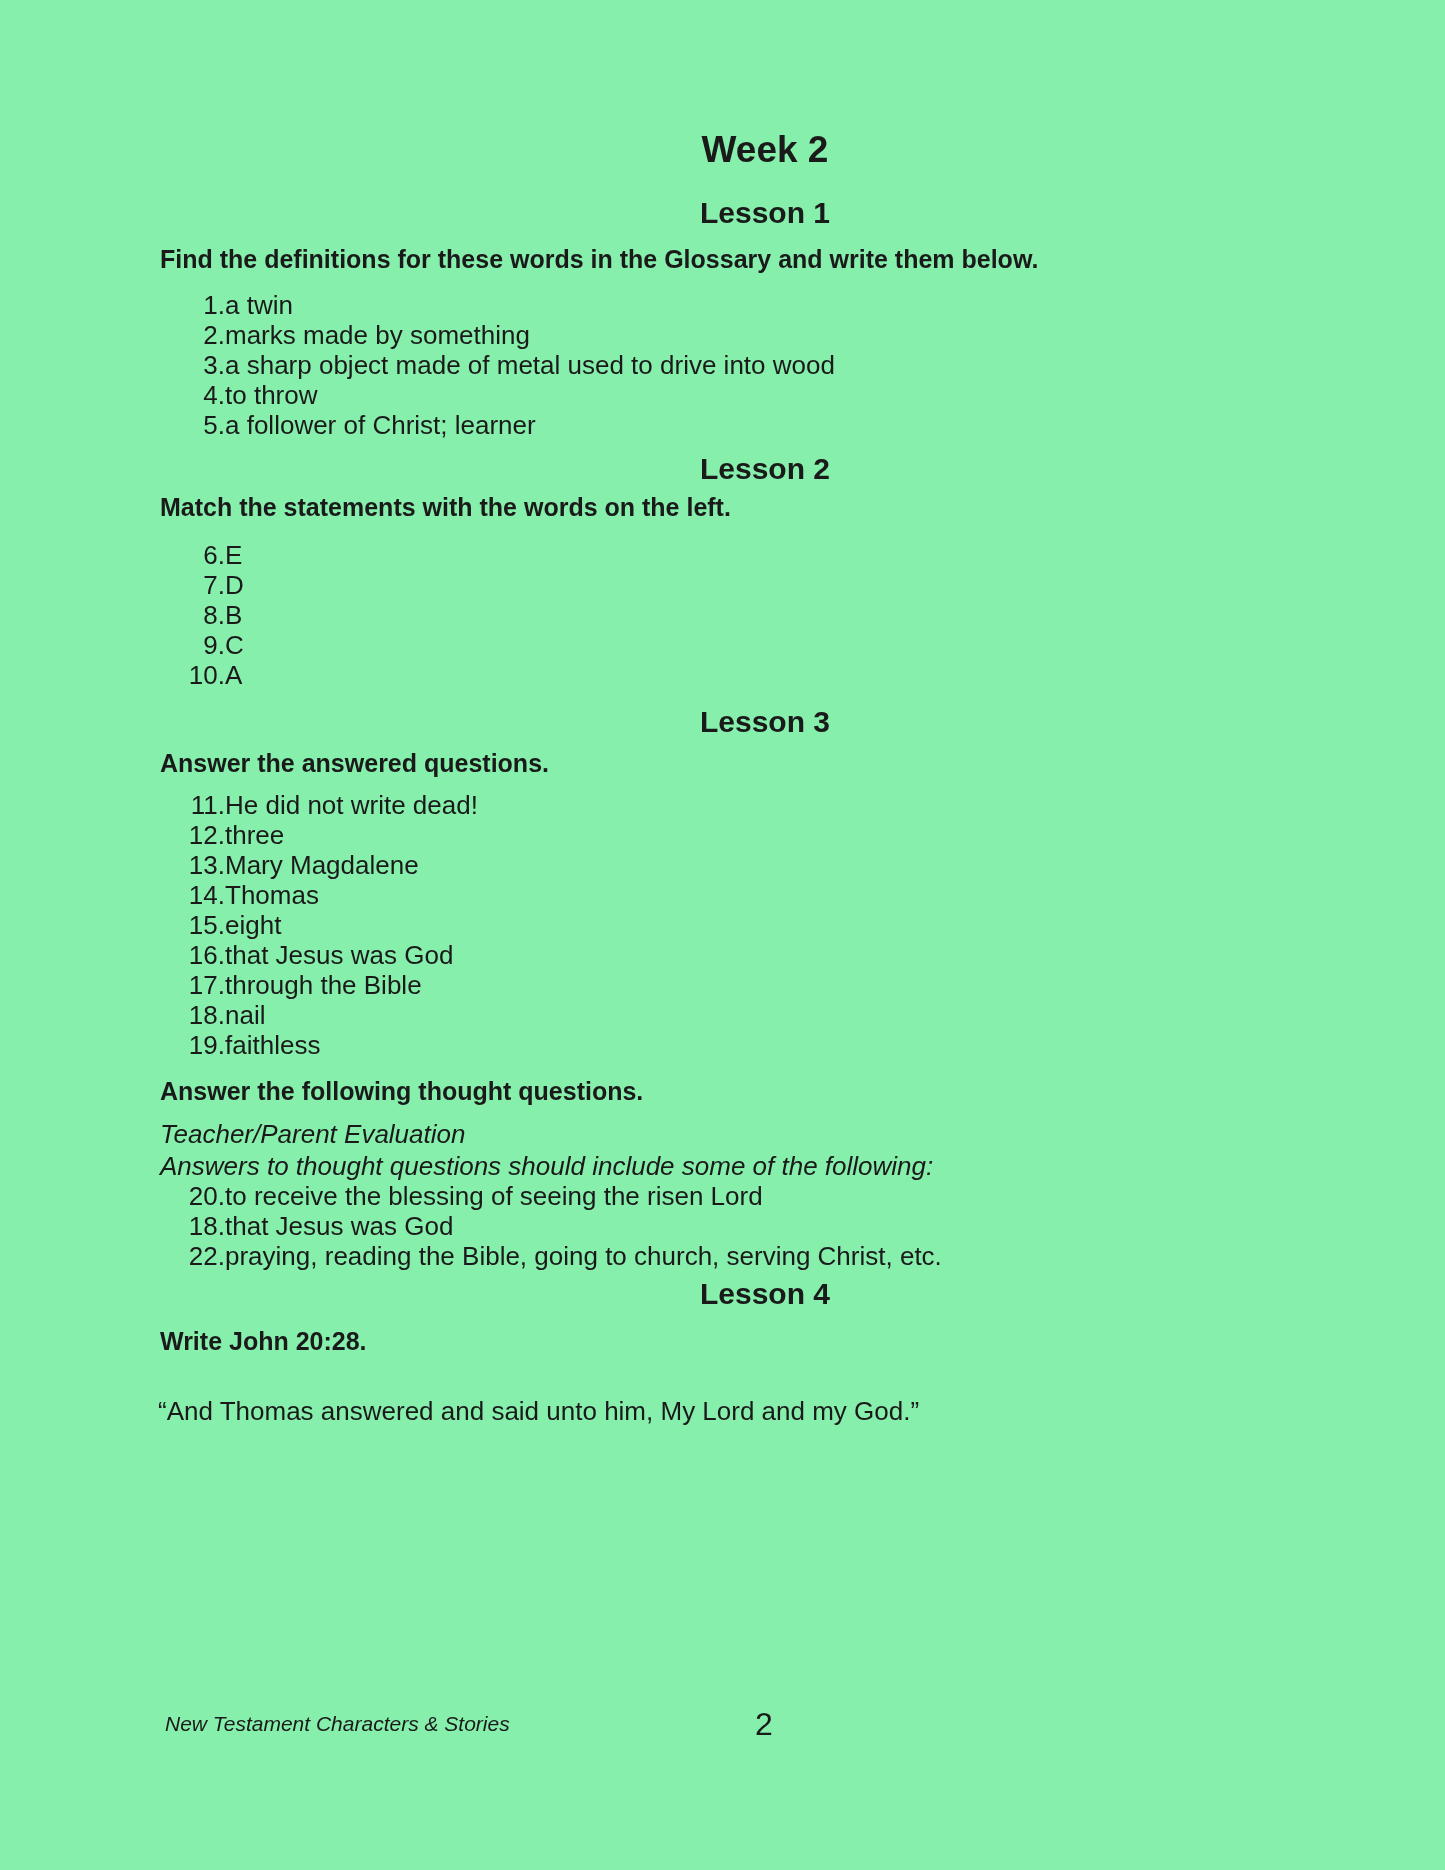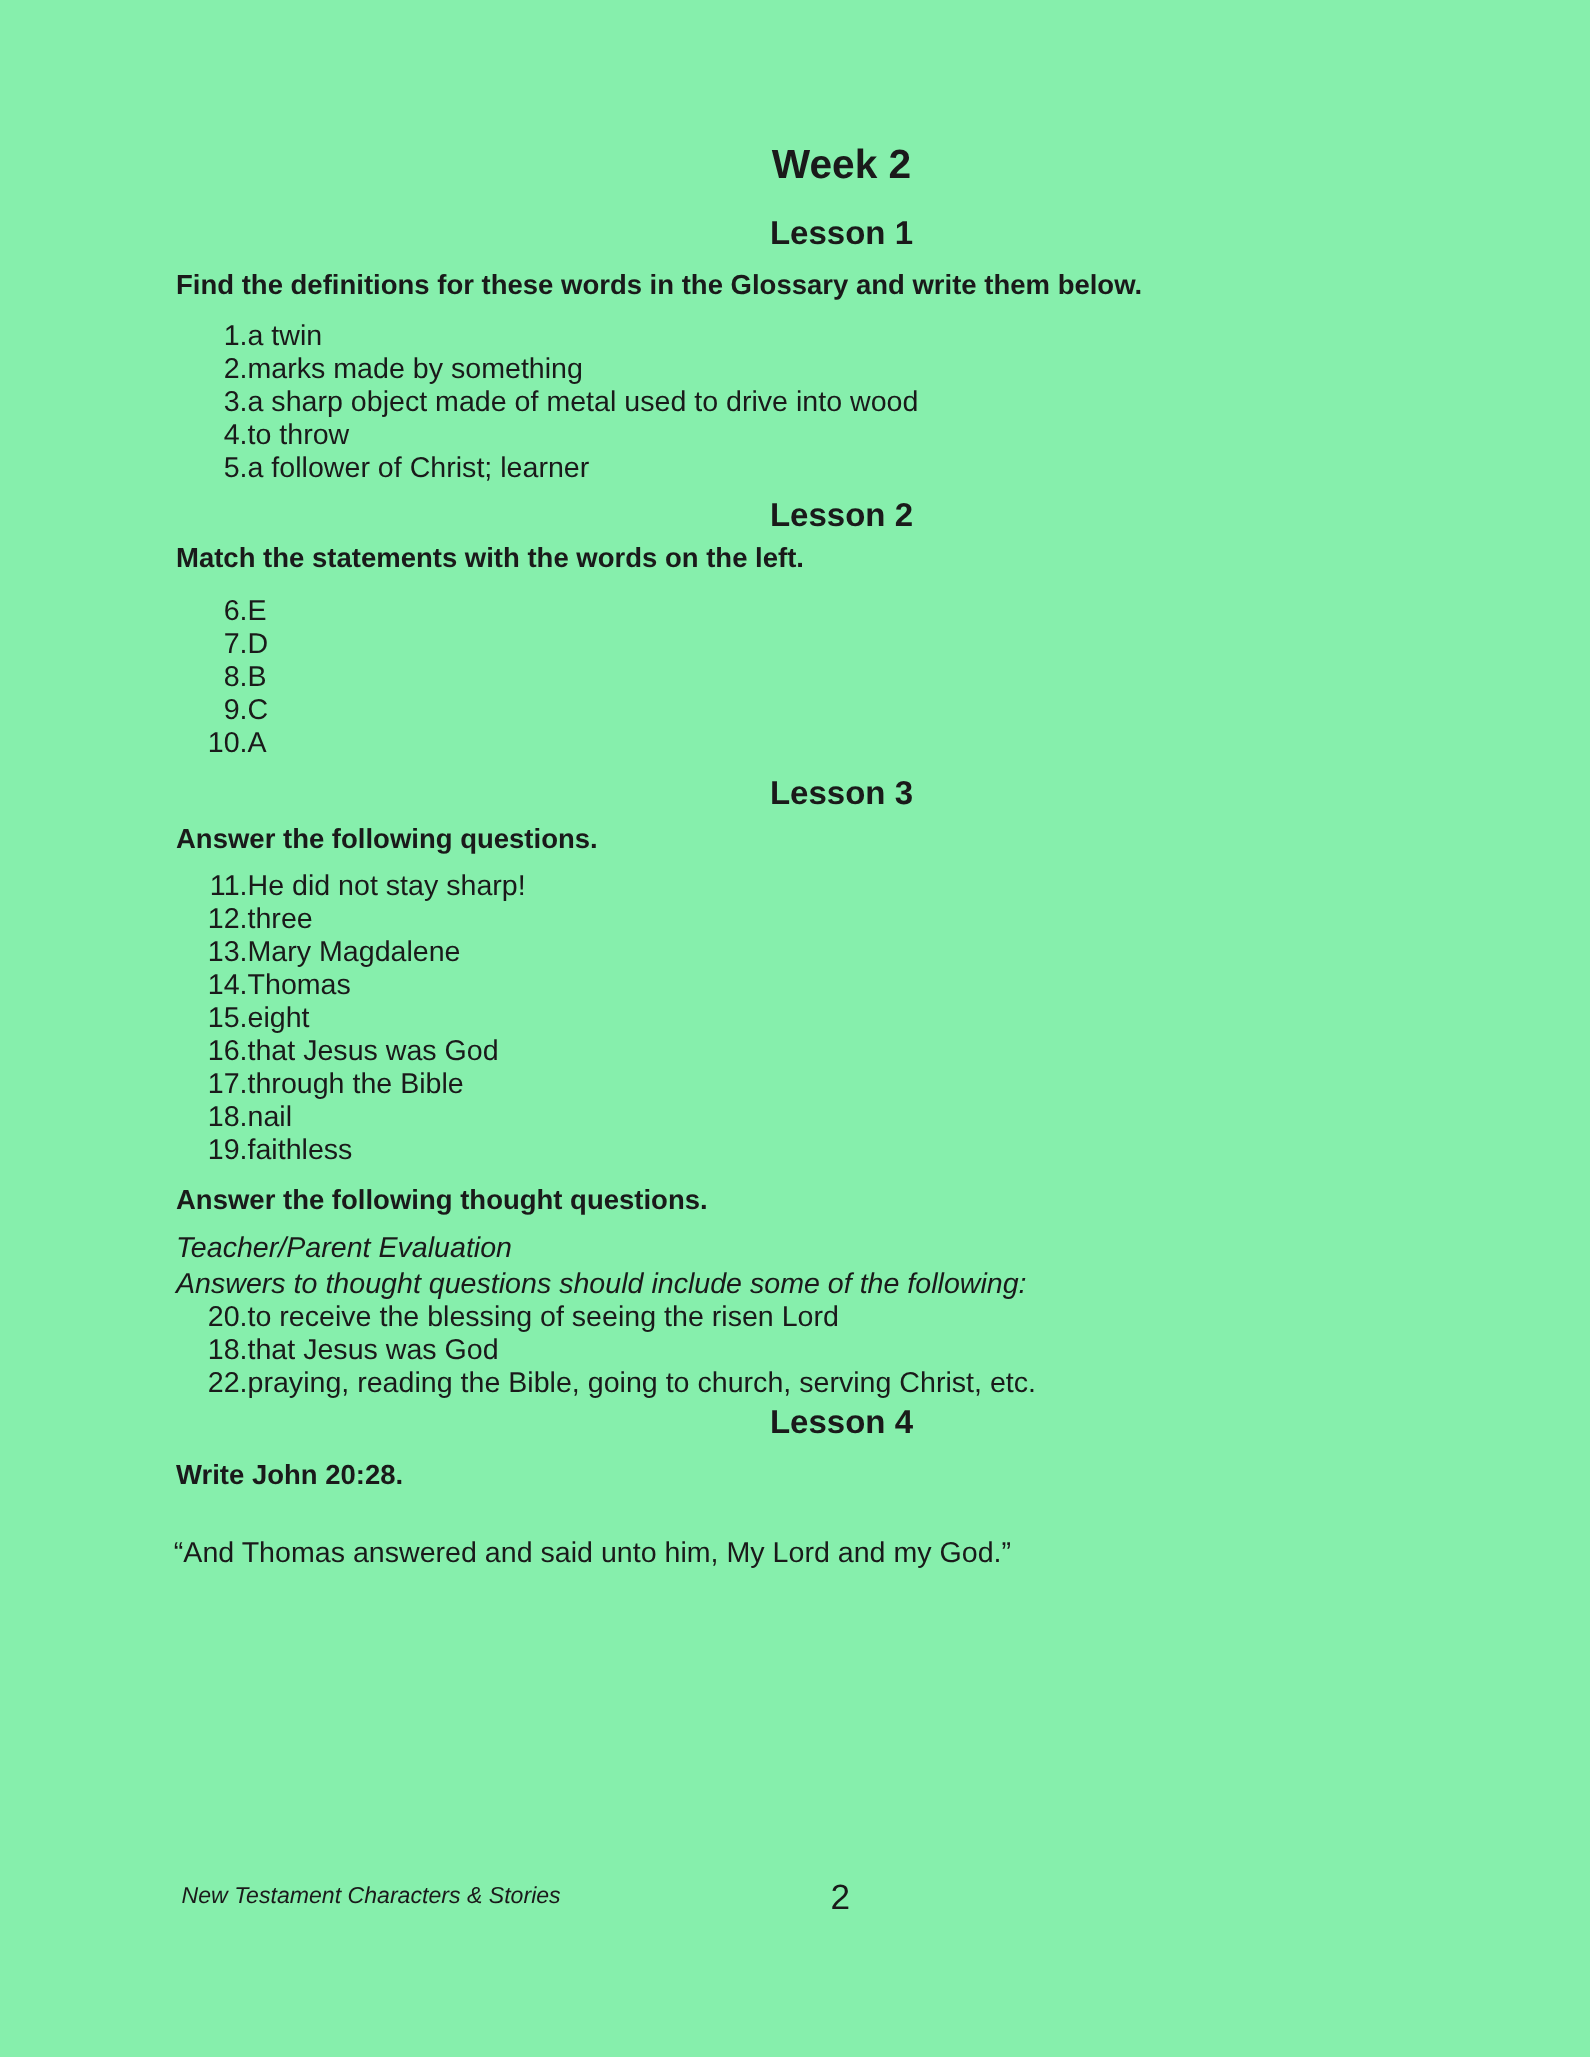--- a/index.html
+++ b/index.html
@@ -113,24 +113,24 @@
     <span class="num">8.</span><span>B</span>
   </div>
   <div class="abs answer-row" style="top:630px">
     <span class="num">9.</span><span>C</span>
   </div>
   <div class="abs answer-row" style="top:660px">
     <span class="num">10.</span><span>A</span>
   </div>
 
   <div class="abs lesson-heading" style="top:704px">Lesson 3</div>
-  <div class="abs instruction" style="top:748px">Answer the following questions.</div>
+  <div class="abs instruction" style="top:748px">Answer the answered questions.</div>
 
   <div class="abs answer-row" style="top:790px">
-    <span class="num">11.</span><span>He did not stay sharp!</span>
+    <span class="num">11.</span><span>He did not write dead!</span>
   </div>
   <div class="abs answer-row" style="top:820px">
     <span class="num">12.</span><span>three</span>
   </div>
   <div class="abs answer-row" style="top:850px">
     <span class="num">13.</span><span>Mary Magdalene</span>
   </div>
   <div class="abs answer-row" style="top:880px">
     <span class="num">14.</span><span>Thomas</span>
   </div>

